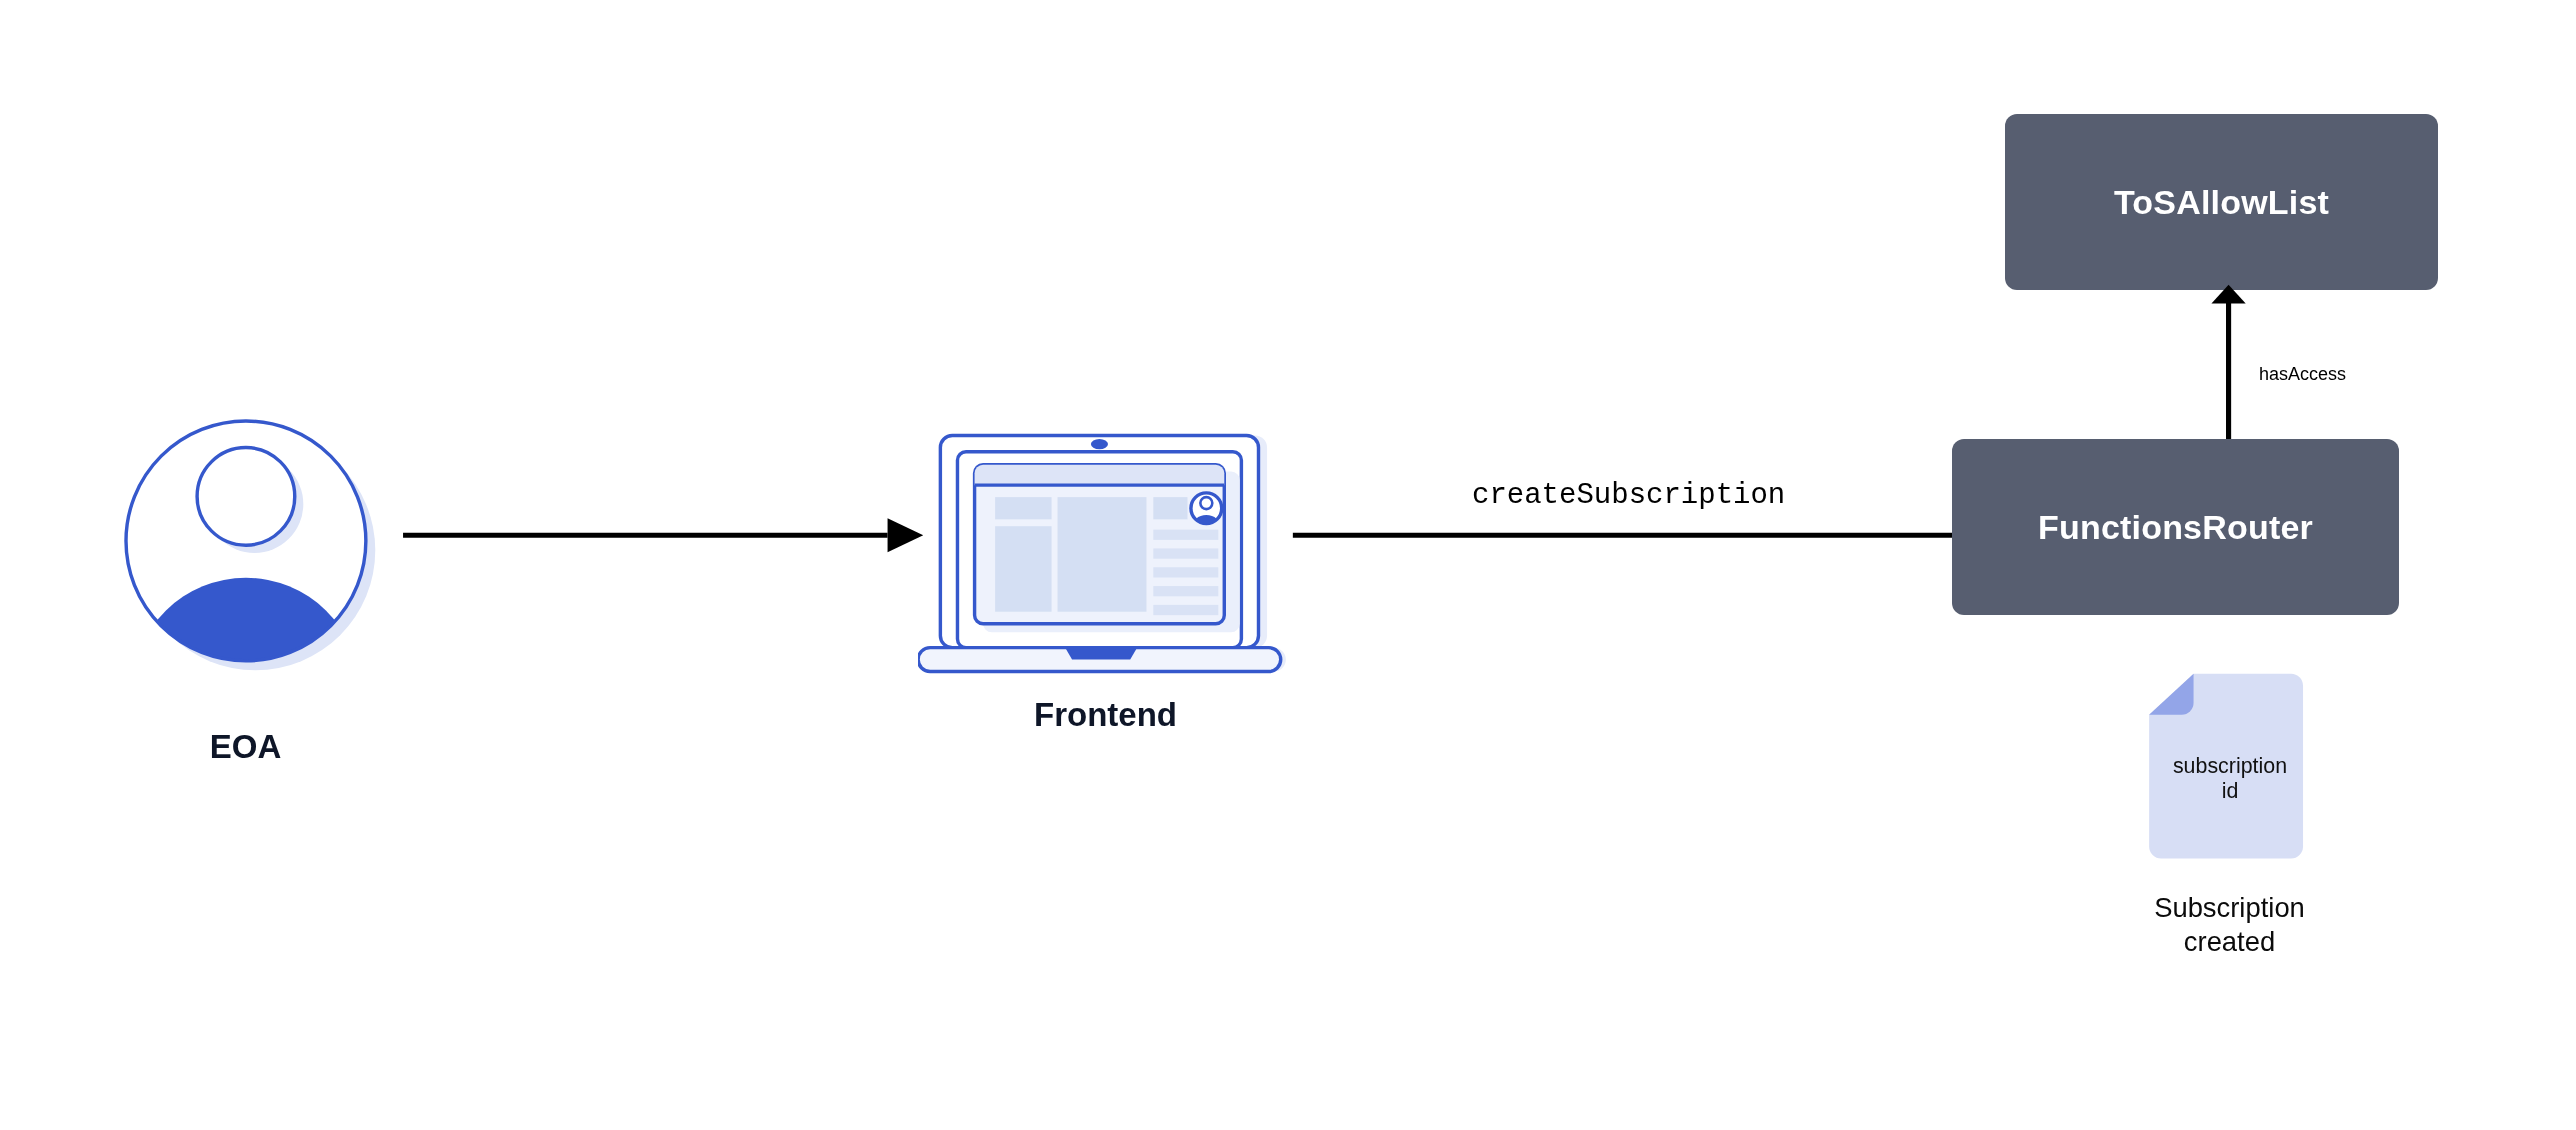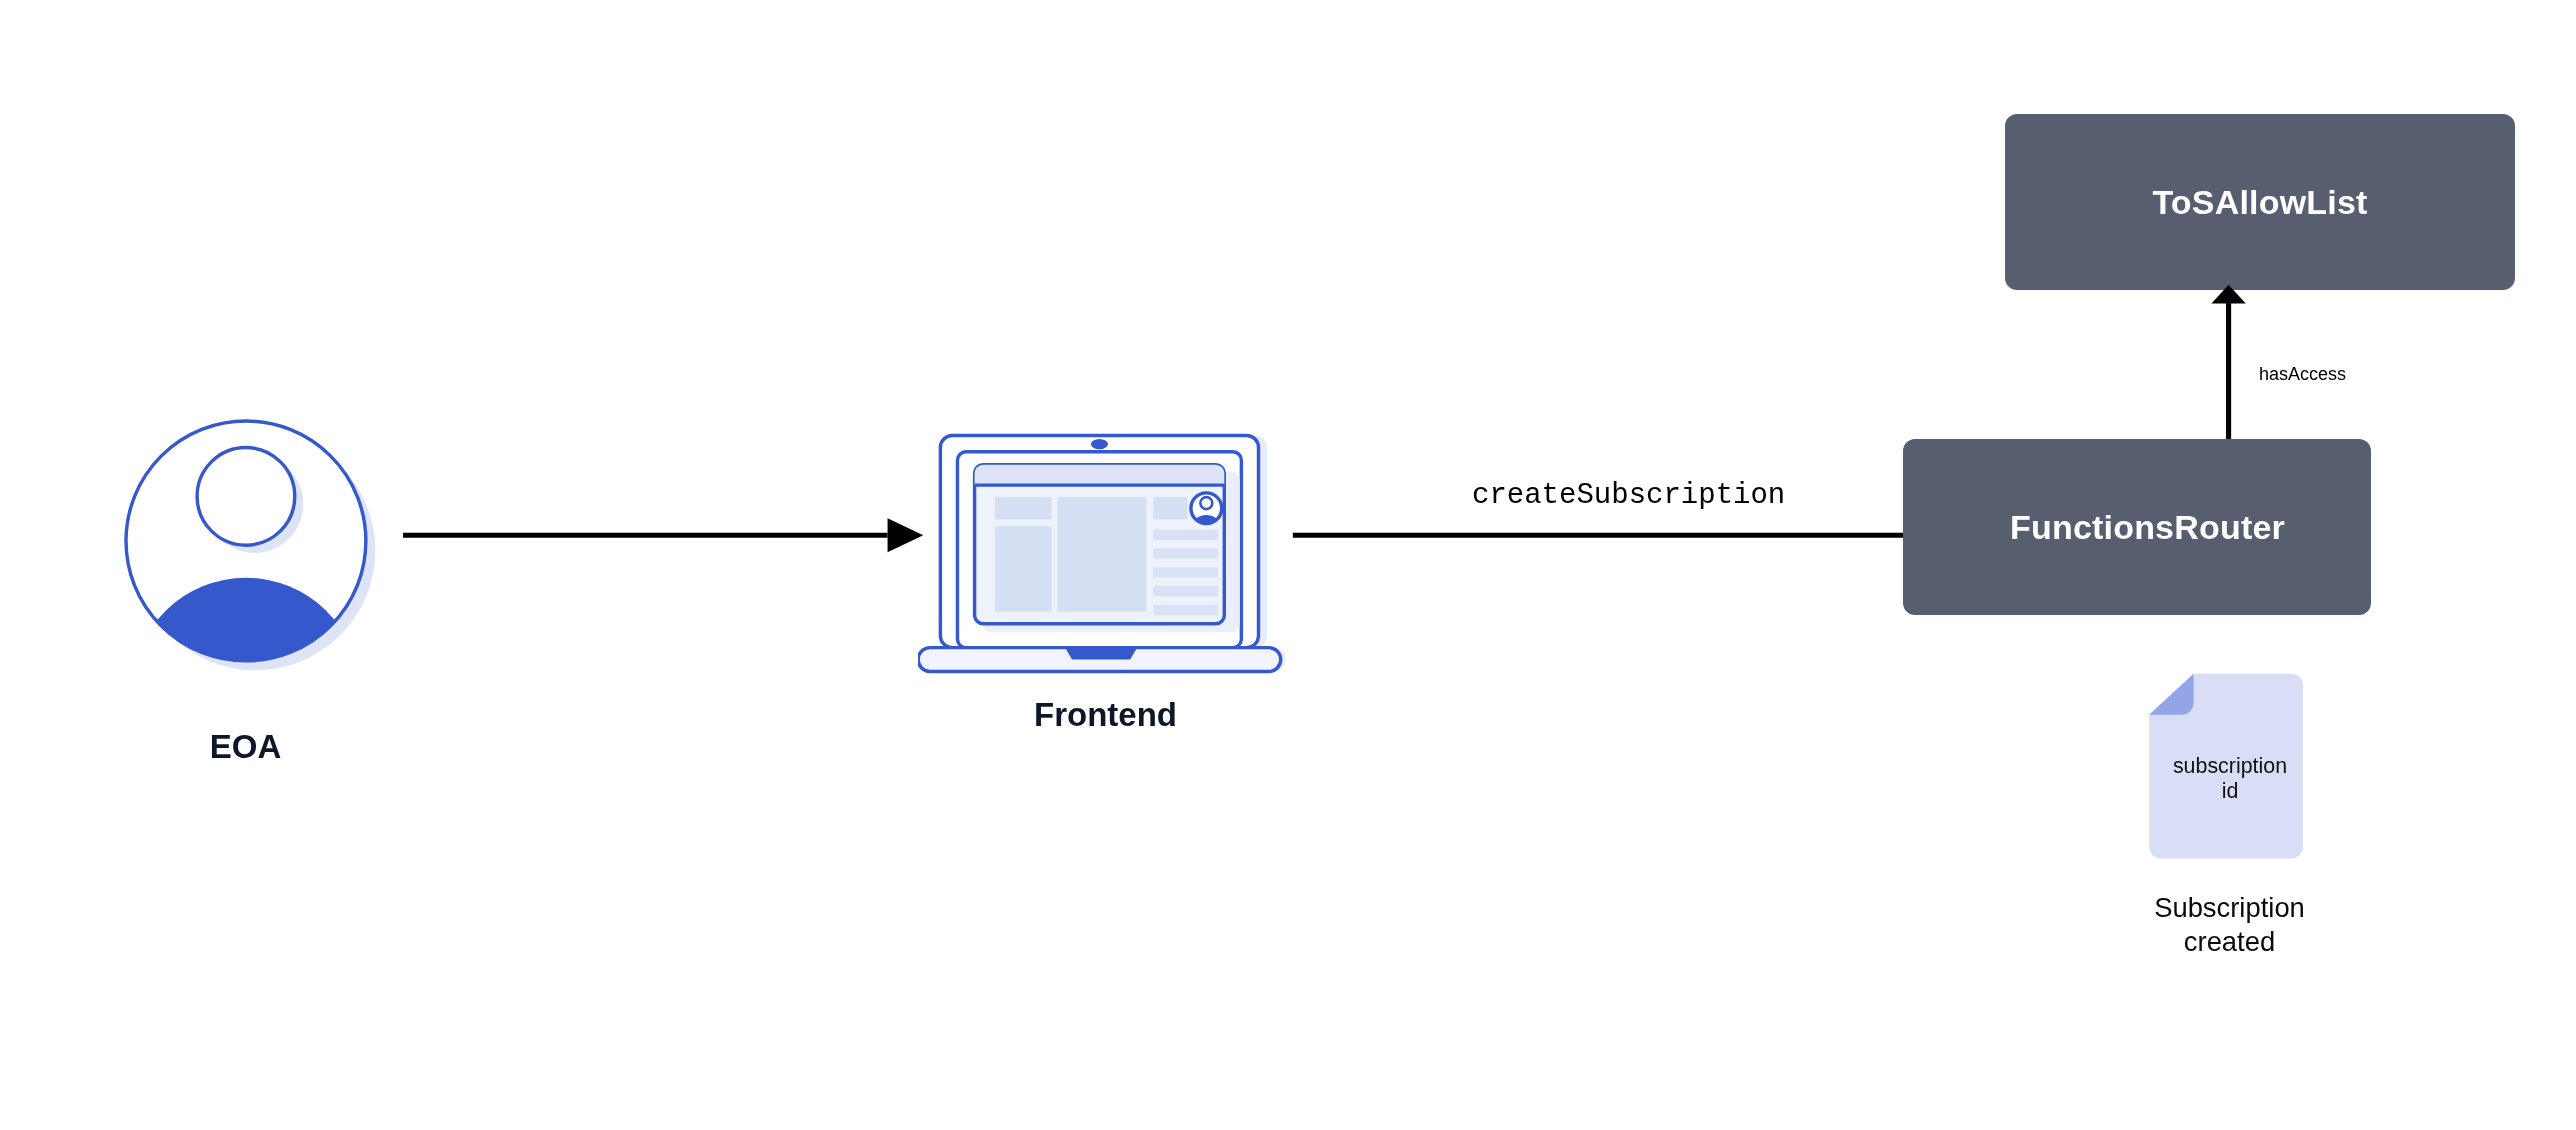--- a/index.html
+++ b/index.html
@@ -32,22 +32,22 @@
   }
   .box-label {
     color: #ffffff;
     font-weight: bold;
     font-size: 34px;
     letter-spacing: 0.2px;
     font-family: "Liberation Sans", sans-serif;
     white-space: nowrap;
   }
 
-  #tos-allowlist-box { left: 2005px; top: 114px; width: 510px; height: 176px; }
-  #functions-router-box { left: 1903px; top: 439px; width: 447px; height: 176px; padding-left: 21px; }
+  #tos-allowlist-box { left: 2005px; top: 114px; width: 433px; height: 176px; }
+  #functions-router-box { left: 1952px; top: 439px; width: 447px; height: 176px; }
 
   
   .arrow-svg { position: absolute; overflow: visible; }
 
   
   .edge-label {
     position: absolute;
     color: #000000;
     white-space: nowrap;
   }

